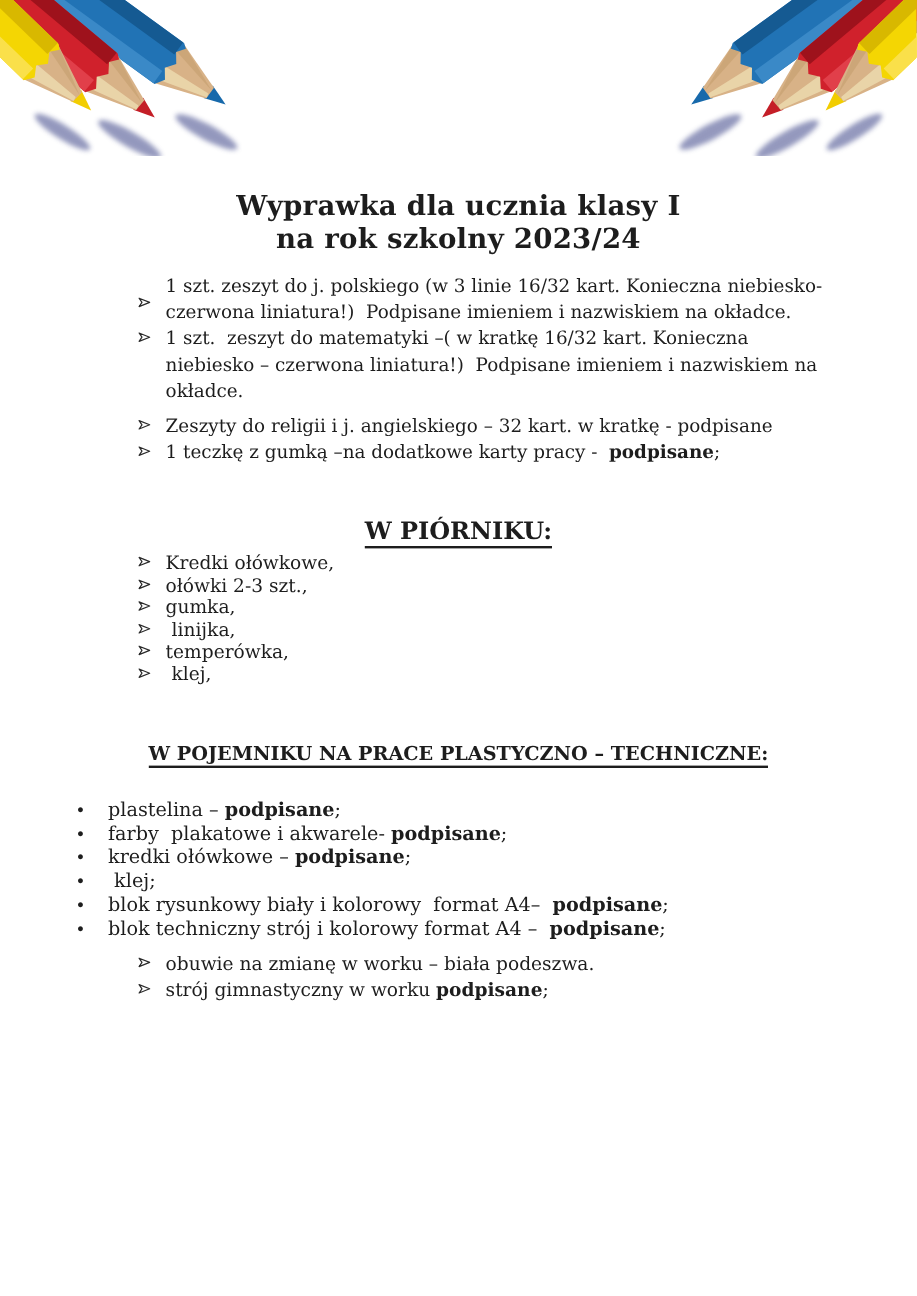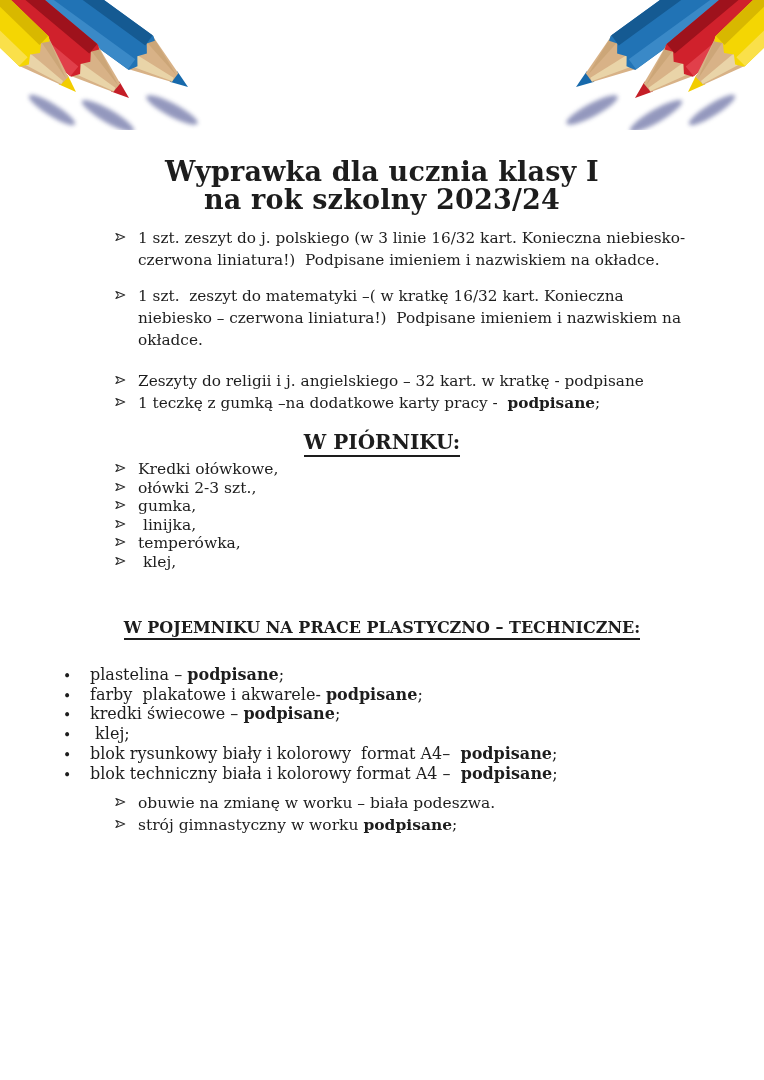--- a/index.html
+++ b/index.html
@@ -5,32 +5,32 @@
   html,body{margin:0;padding:0;}
   body{
     width:764px;height:1080px;background:#ffffff;position:relative;overflow:hidden;
     font-family:"DejaVu Serif","Liberation Serif",serif;color:#1d1d1d;
   }
   .pencils{position:absolute;top:0;display:block;}
   .pencils.left{left:0;}
   .pencils.right{left:554px;transform:scaleX(-1);}
 
   .title{position:absolute;top:158px;left:0;width:764px;text-align:center;
-         font-weight:700;font-size:27px;line-height:28px;letter-spacing:.2px;}
+         font-weight:700;font-size:23px;line-height:28px;letter-spacing:.2px;}
 
   .arrow-item{display:flex;}
   .bullet-cell{flex:0 0 23px;padding-top:5px;}
   .arr{width:11px;height:10px;display:block;}
   .item-text{white-space:pre-wrap;}
   .item-text b{font-weight:700;}
 
   .intro-list{position:absolute;top:227px;left:115px;width:600px;
               font-size:15.3px;line-height:22px;}
-  .intro-list .arrow-item.m1{margin-bottom:14px;}
-  .intro-list .arrow-item.m2{margin-bottom:19px;}
+  .intro-list .arrow-item.m1{margin-bottom:0;align-items:center;}
+  .intro-list .arrow-item.m2{margin-bottom:7px;}
 
   .section-heading{position:absolute;left:0;width:764px;text-align:center;font-weight:700;}
   .heading-piornik{top:430px;font-size:20px;}
   .heading-pojemnik{top:618px;font-size:16px;}
   .section-heading .u{border-bottom:2.5px solid #1d1d1d;padding-bottom:1px;}
 
   .piornik-list{position:absolute;top:460px;left:115px;width:420px;
                 font-size:15.5px;line-height:18.6px;}
   .piornik-list .bullet-cell{padding-top:3px;}
 
@@ -233,33 +233,33 @@
   <div class="dot-item">
     <span class="dot-cell">•</span>
     <span class="item-text"><span>plastelina – </span><b>podpisane</b><span>;</span></span>
   </div>
   <div class="dot-item">
     <span class="dot-cell">•</span>
     <span class="item-text"><span>farby  plakatowe i akwarele- </span><b>podpisane</b><span>;</span></span>
   </div>
   <div class="dot-item">
     <span class="dot-cell">•</span>
-    <span class="item-text"><span>kredki świecowe – </span><b>podpisane</b><span>;</span></span>
+    <span class="item-text"><span>kredki ołówkowe – </span><b>podpisane</b><span>;</span></span>
   </div>
   <div class="dot-item">
     <span class="dot-cell">•</span>
     <span class="item-text"><span> klej;</span><b></b><span></span></span>
   </div>
   <div class="dot-item">
     <span class="dot-cell">•</span>
     <span class="item-text"><span>blok rysunkowy biały i kolorowy  format A4–  </span><b>podpisane</b><span>;</span></span>
   </div>
   <div class="dot-item">
     <span class="dot-cell">•</span>
-    <span class="item-text"><span>blok techniczny biała i kolorowy format A4 –  </span><b>podpisane</b><span>;</span></span>
+    <span class="item-text"><span>blok techniczny strój i kolorowy format A4 –  </span><b>podpisane</b><span>;</span></span>
   </div>
 </div>
 
 <div class="final-list">
   <div class="arrow-item">
     <span class="bullet-cell">
         <svg class="arr" viewBox="0 0 12 10">
           <path d="M1 1.2 L10.6 5 L1 8.8 L3.6 5 Z" fill="#fdfdfd" stroke="#2b2b2b" stroke-width="1.1" stroke-linejoin="round"></path>
         </svg>
       </span>

